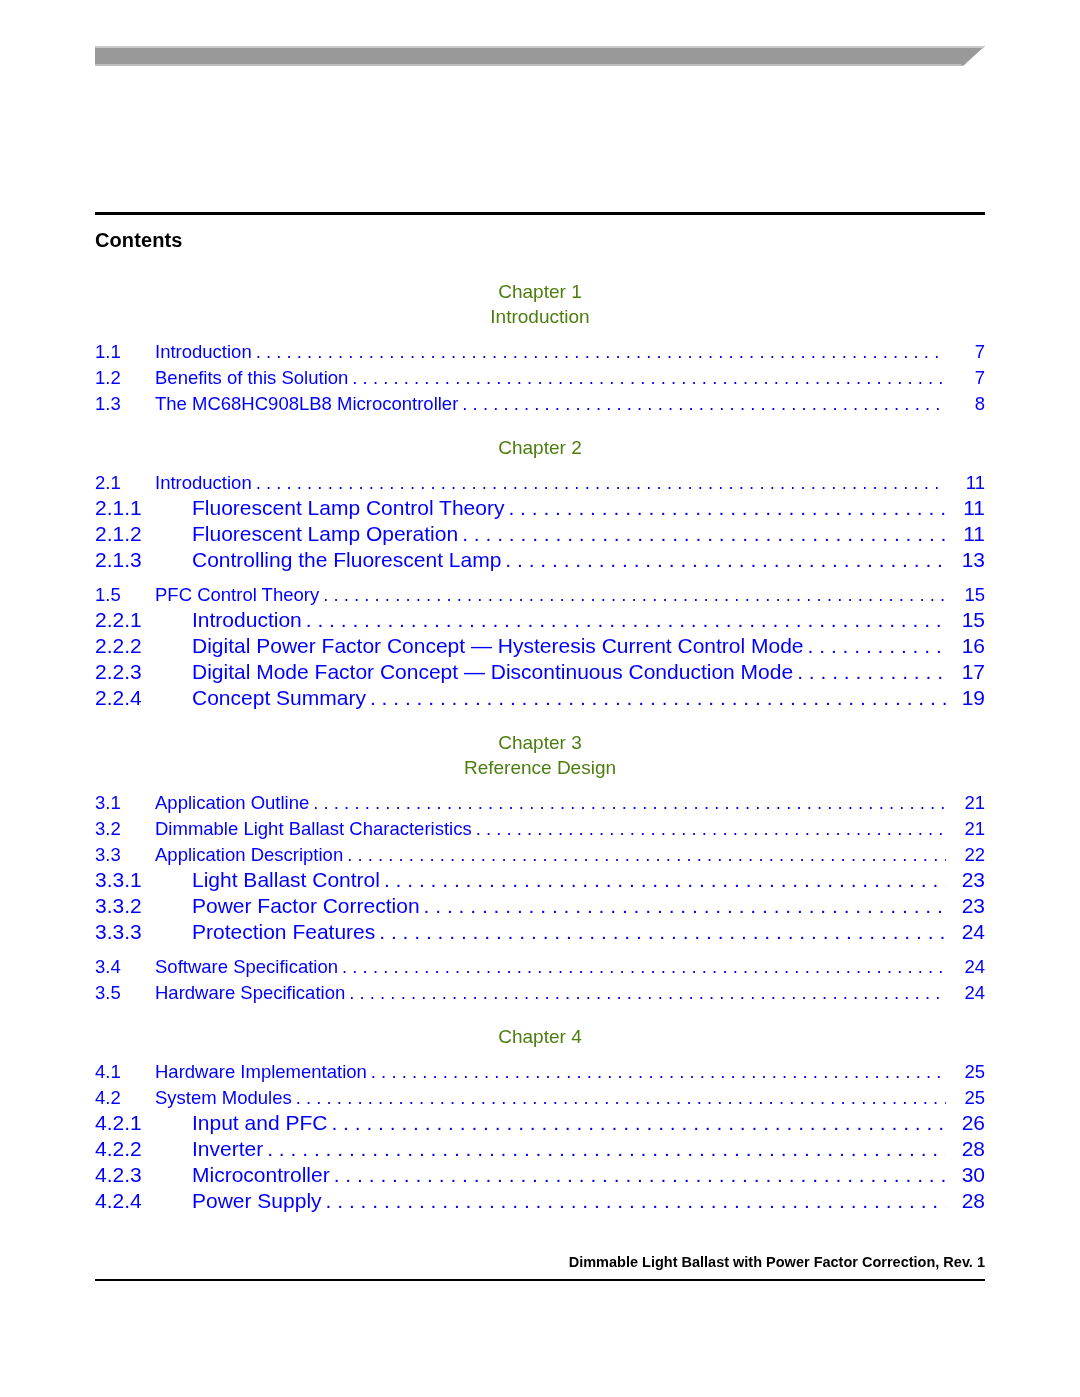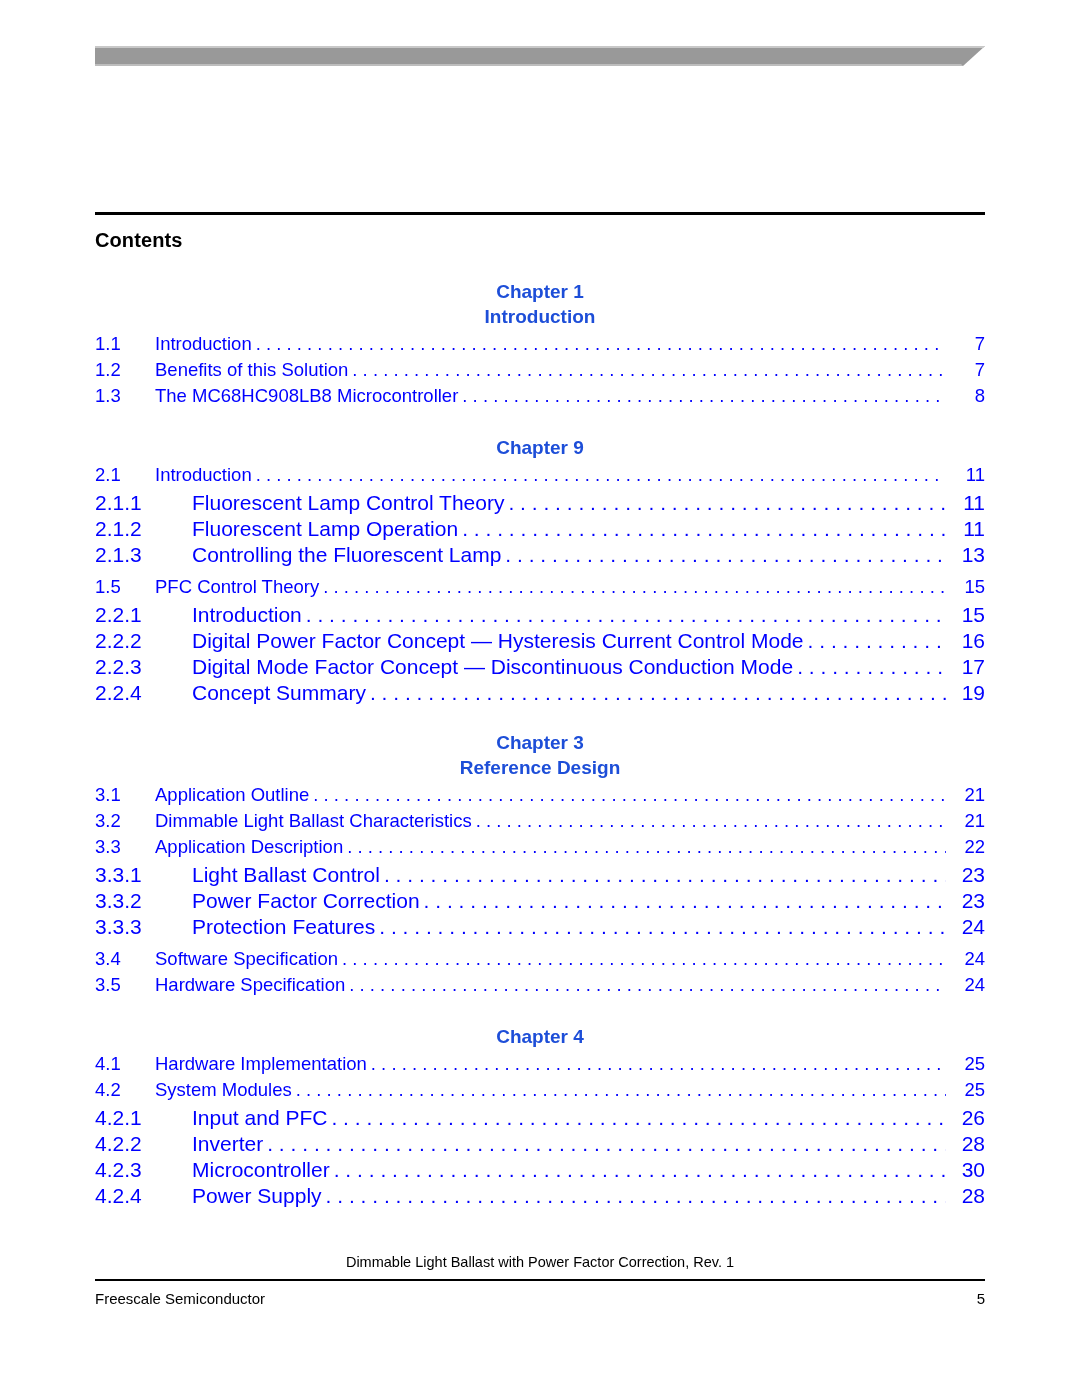--- a/index.html
+++ b/index.html
@@ -60,39 +60,39 @@
     font-weight: bold;
     letter-spacing: 0.1px;
     color: #000000;
     margin: 0 0 28px 0;
     line-height: 1.1;
   }
 
   
   .chapter-head {
     text-align: center;
-    font-weight: bold;
-    color: #1d4ed8;
+    font-weight: normal;
+    color: #4d7c0f;
     font-size: 19px;
     line-height: 1.32;
     margin: 0 0 6px 0;
   }
   .chapter-head .chline {
     display: block;
     white-space: pre;
   }
   .chapter-block { margin-bottom: 0; }
   .chapter-block + .chapter-block { margin-top: 22px; }
 
   
   .toc-list { margin: 0; padding: 0; }
 
   .toc-row {
     display: flex;
-    align-items: flex-start;
+    align-items: flex-end;
     color: #0000ff;
     font-size: 18.5px;
     line-height: 1.0;
     height: 26px;
     white-space: nowrap;
   }
   .toc-row.lvl2 { font-size: 18.5px; }
   .toc-row.lvl3 { font-size: 21px; }
 
   .toc-num {
@@ -139,23 +139,23 @@
   .grp-gap { height: 8px; }
 
   
   .footer {
     position: absolute;
     left: 95px;
     top: 1254px;
     width: 890px;
   }
   .footer-doc {
-    text-align: center;
+    text-align: right;
     font-size: 14.5px;
-    font-weight: normal;
+    font-weight: bold;
     color: #000000;
     margin-bottom: 9px;
   }
   .footer-rule {
     width: 100%;
     height: 1.5px;
     background: #000000;
     margin-bottom: 9px;
   }
   .footer-line {
@@ -214,21 +214,21 @@
               <span class="toc-num">1.3</span>
               <span class="toc-gap-2"></span>
               <span class="toc-title">The MC68HC908LB8 Microcontroller</span>
               <span class="toc-leader"></span>
               <span class="toc-page">8</span>
             </div>
           </div>
         </div>
         <div class="chapter-block">
           <div class="chapter-head">
-            <span class="chline">Chapter 9</span>
+            <span class="chline">Chapter 2</span>
           </div>
           <div class="toc-list">
             <div class="toc-row lvl2">
               <span class="toc-num">2.1</span>
               <span class="toc-gap-2"></span>
               <span class="toc-title">Introduction</span>
               <span class="toc-leader"></span>
               <span class="toc-page">11</span>
             </div>
             <div class="toc-row lvl3">
@@ -404,19 +404,15 @@
             </div>
           </div>
         </div>
       </div>
 
   </div>
 
   <div class="footer">
     <div class="footer-doc">Dimmable Light Ballast with Power Factor Correction, Rev. 1</div>
     <div class="footer-rule"></div>
-    <div class="footer-line">
-      <span class="footer-left">Freescale Semiconductor</span>
-      <span class="footer-right">5</span>
-    </div>
   </div>
 
 </div>
 
 </body></html>

